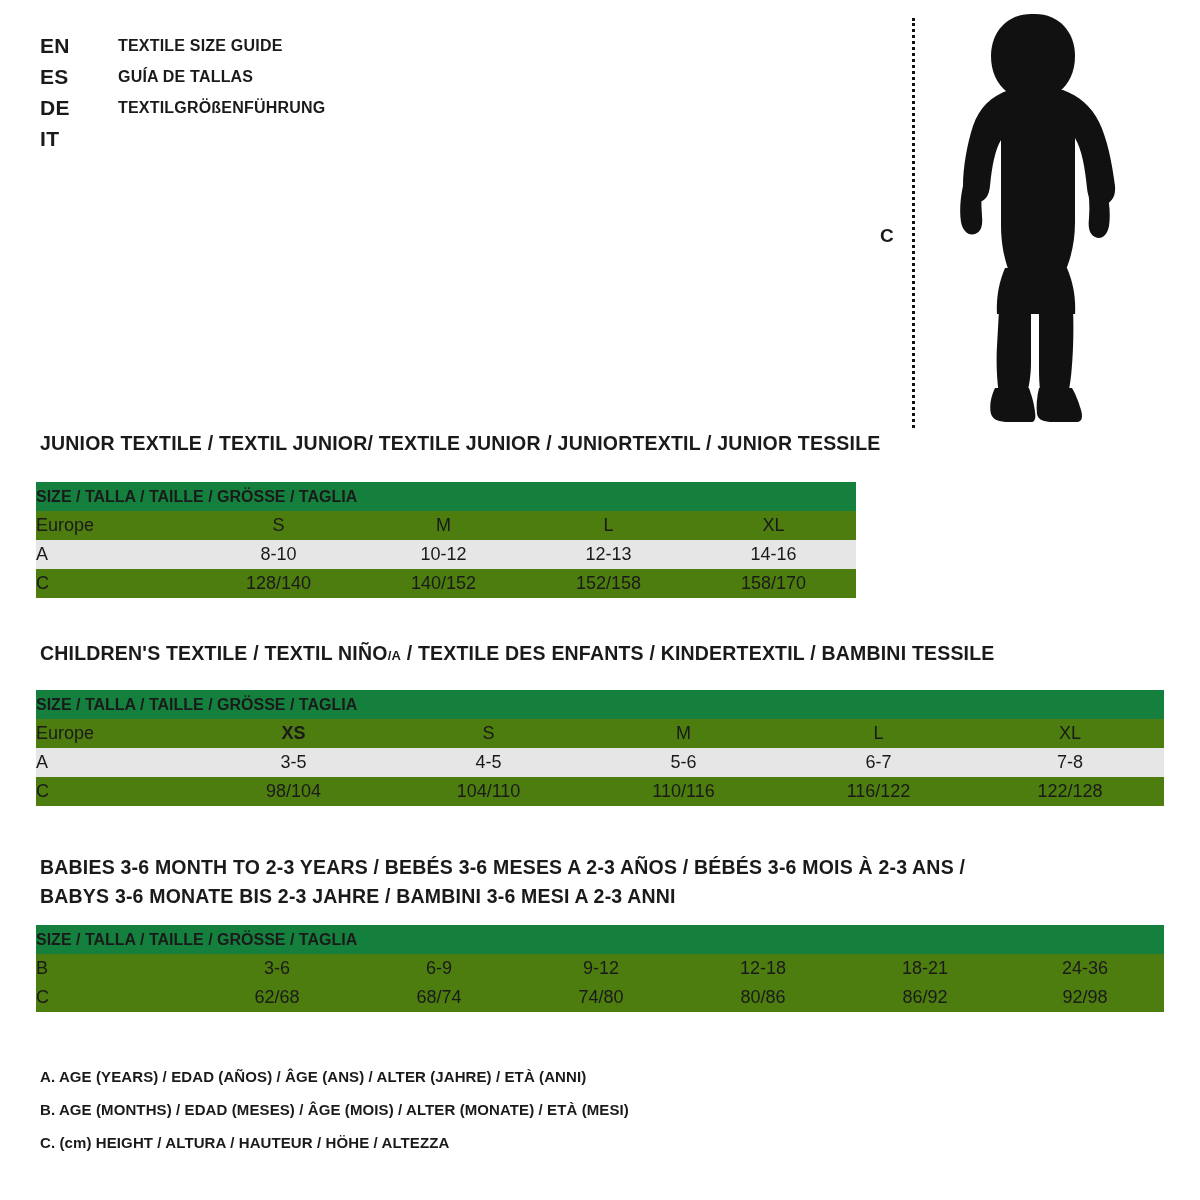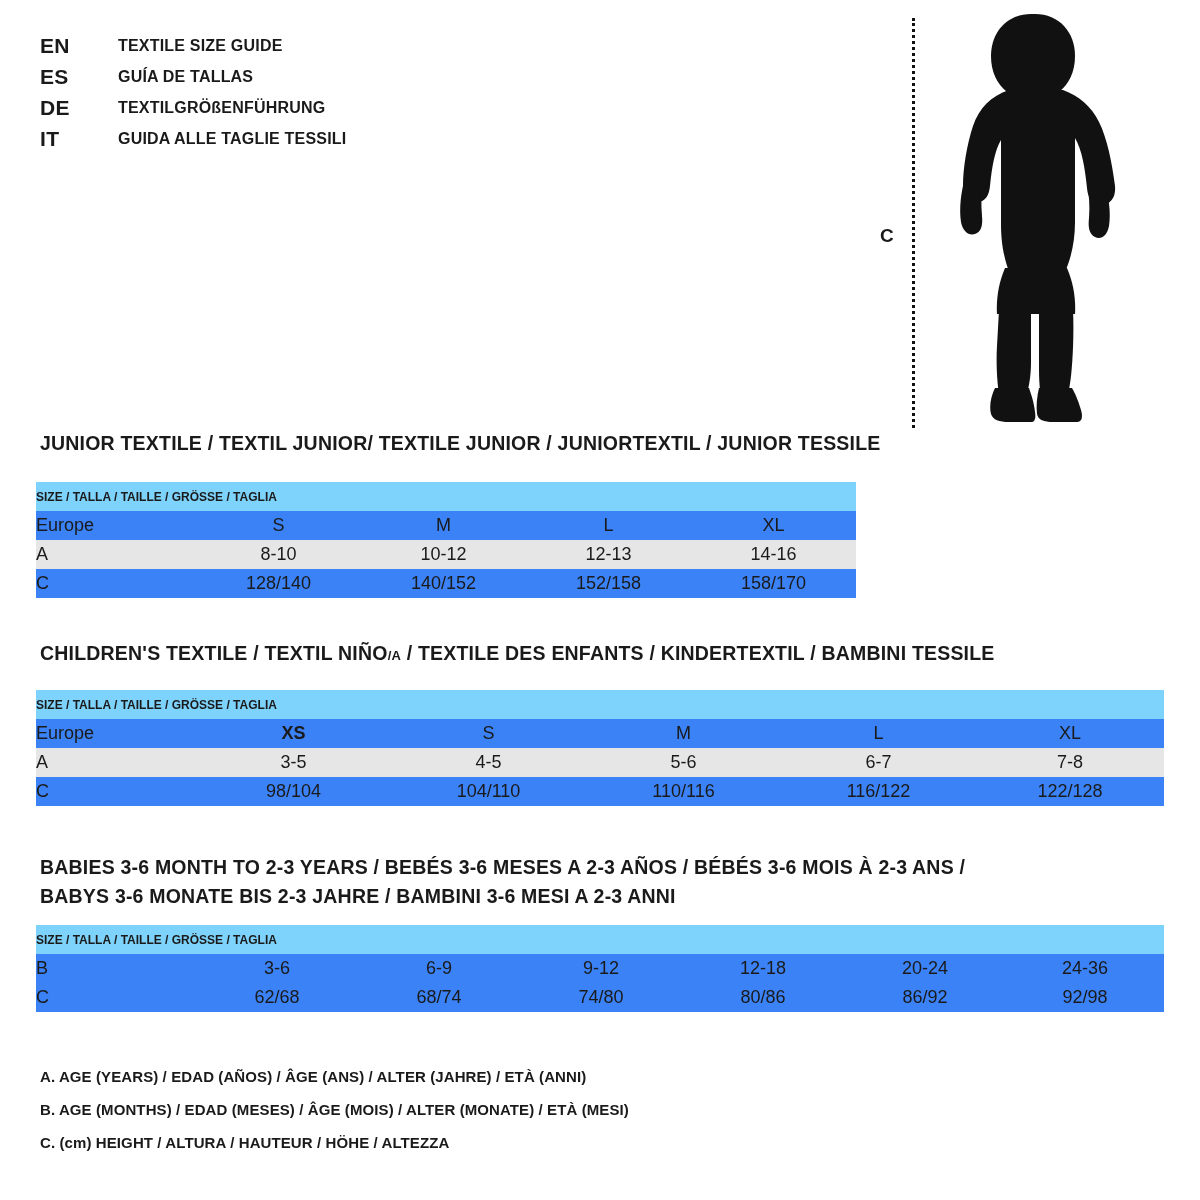--- a/index.html
+++ b/index.html
@@ -95,26 +95,26 @@
     position: absolute;
     border-collapse: collapse;
     font-size: 18px;
   }
   table.size-table td {
     padding: 0;
     height: 29px;
     vertical-align: middle;
   }
   .band-head td {
-    background: #7dd3fc;
-    font-weight: bold;
-    font-size: 12px;
+    background: #15803d;
+    font-weight: bold;
+    font-size: 16px;
     padding-left: 8px;
   }
-  .row-light td { background: #3b82f6; }
+  .row-light td { background: #4d7c0f; }
   .row-shade td { background: #e6e6e6; }
   .cell-label {
     padding-left: 8px;
     text-align: left;
   }
   .cell-val { text-align: center; }
 
   
   .legend {
     position: absolute;
@@ -141,21 +141,20 @@
     <div class="lang-row">
       <span class="lang-code">ES</span>
       <span class="lang-title">GUÍA DE TALLAS</span>
     </div>
     <div class="lang-row">
       <span class="lang-code">DE</span>
       <span class="lang-title">TEXTILGRÖßENFÜHRUNG</span>
     </div>
     <div class="lang-row">
       <span class="lang-code">IT</span>
-      <span class="lang-title">GUIDA ALLE TAGLIE TESSILI</span>
     </div>
   </div>
 
   <div class="figure-area">
     <span class="measure-label">C</span>
     <div class="measure-line"></div>
     <div class="silhouette">
       <svg width="200" height="415" viewBox="0 0 200 415" xmlns="http://www.w3.org/2000/svg">
         <g fill="#111111">
 
@@ -259,21 +258,21 @@
     <tbody>
         <tr class="band-head">
       <td colspan="7">SIZE / TALLA / TAILLE / GRÖSSE / TAGLIA</td>
     </tr>
     <tr class="row-light">
       <td class="cell-label" style="width:160px;">B</td>
       <td class="cell-val" style="width:162px;">3-6</td>
       <td class="cell-val" style="width:162px;">6-9</td>
       <td class="cell-val" style="width:162px;">9-12</td>
       <td class="cell-val" style="width:162px;">12-18</td>
-      <td class="cell-val" style="width:162px;">20-24</td>
+      <td class="cell-val" style="width:162px;">18-21</td>
       <td class="cell-val" style="width:158px;">24-36</td>
     </tr>
     <tr class="row-light">
       <td class="cell-label">C</td>
       <td class="cell-val">62/68</td>
       <td class="cell-val">68/74</td>
       <td class="cell-val">74/80</td>
       <td class="cell-val">80/86</td>
       <td class="cell-val">86/92</td>
       <td class="cell-val">92/98</td>

